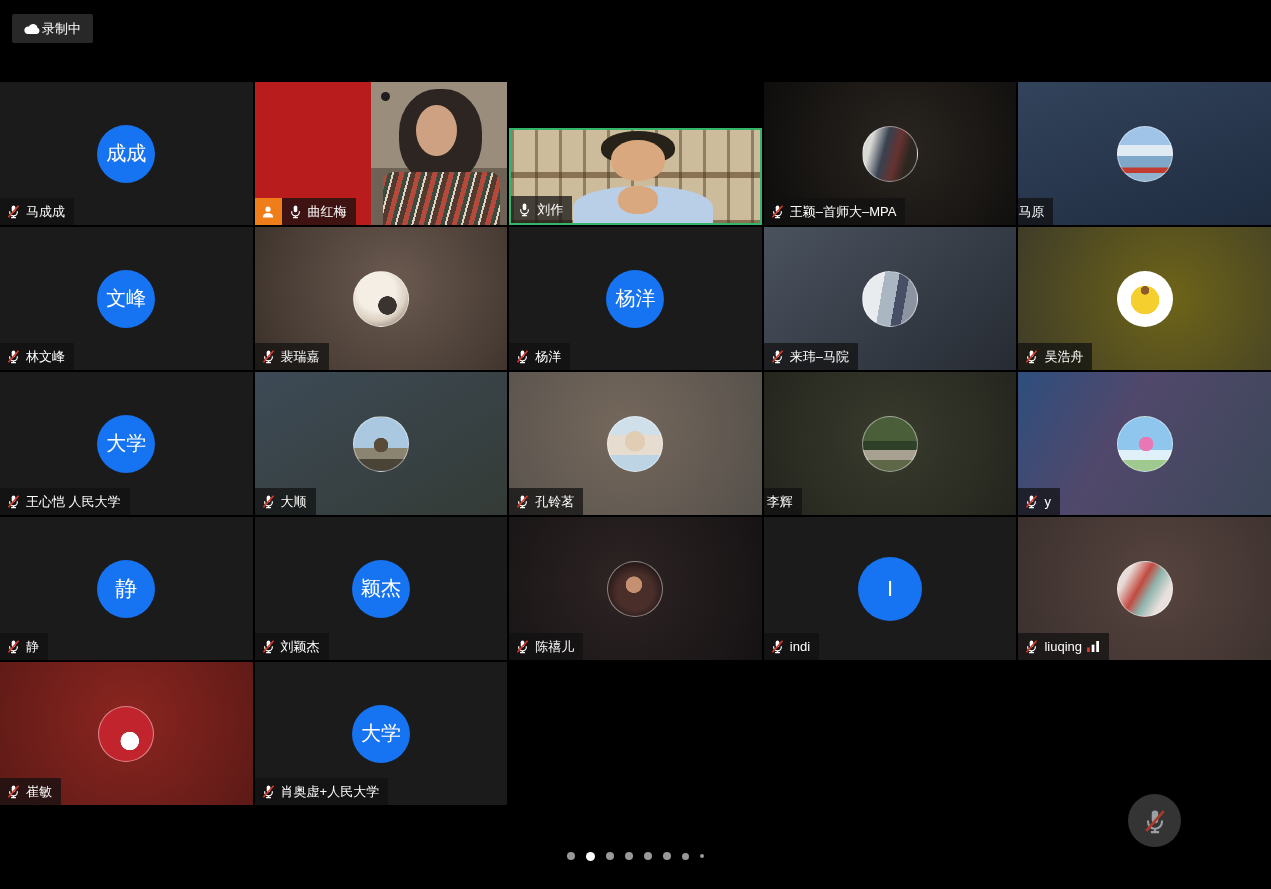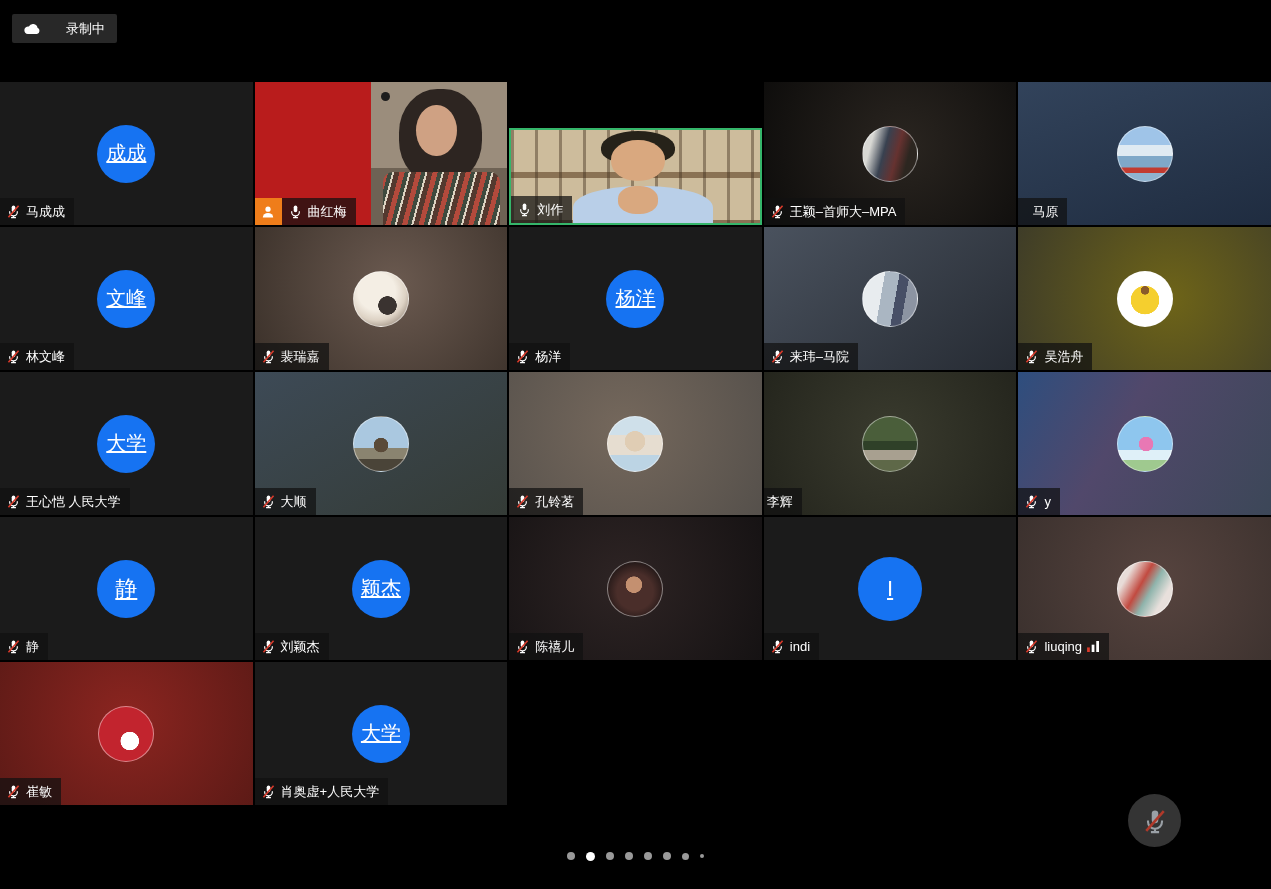--- a/index.html
+++ b/index.html
@@ -3,33 +3,33 @@
 <meta charset="utf-8">
 <style>
   * { margin:0; padding:0; box-sizing:border-box; }
   html,body { width:1271px; height:889px; background:#000; overflow:hidden;
               font-family:"Liberation Sans","DejaVu Sans",sans-serif; }
   .stage { position:relative; width:1271px; height:889px; background:#000; }
 
   
   .rec-badge { position:absolute; left:12px; top:14px; height:29px;
     background:#282828; border-radius:2px; display:flex; align-items:center;
-    gap:24px; padding:0 12px 0 10px; color:#fff; font-size:13px; }
+    gap:0; padding:0 12px 0 10px; color:#fff; font-size:13px; }
   .rec-badge svg { width:20px; height:14px; }
 
   
   .grid { position:absolute; left:0; top:82px; width:1271px; height:723px;
     display:grid; grid-template-columns:repeat(5,1fr); grid-template-rows:repeat(5,1fr);
     gap:2px; background:#000; }
   .tile { position:relative; background:#1b1b1b; overflow:hidden; }
   .tile.active { border:2px solid #35b56a;margin-top:46px; }
 
   .avatar { position:absolute; left:50%; top:50%; transform:translate(-50%,-50%); border-radius:50%; }
   .avatar.initials { width:58px; height:58px; background:#1673f2; color:#fff;
-    display:flex; align-items:center; justify-content:center; font-size:20px;text-decoration:underline; }
+    display:flex; align-items:center; justify-content:center; font-size:20px; }
   .avatar.one-char { font-size:22px; }
   .avatar.photo { width:56px; height:56px; border:1px solid rgba(255,255,255,.45); }
 
   .bottom-row { position:absolute; left:0; bottom:0; display:flex; z-index:4; }
   .host-badge { width:27px; height:27px; background:#ef7d1a;
     display:flex; align-items:center; justify-content:center; }
   .host-badge svg { width:16px; height:16px; }
   .name-tag { display:flex; align-items:center; gap:5px; height:27px;
     background:rgba(16,16,16,.72); padding:0 9px 0 6px; font-size:13px;
     color:#fff; white-space:nowrap; }
@@ -140,21 +140,21 @@
               <path d="M2.6 14.2 13.4 1.8" stroke="#d93a2b" stroke-width="1.7"></path>
             </svg>
         <span>王颖–首师大–MPA</span>
       </div>
         </div>
     </div>
 
     <div class="tile" style="background:linear-gradient(160deg,#32435b,#1f2c40)">
       <div class="avatar photo" style="background:linear-gradient(180deg,#9fc4e8 0 34%,#dfeaf2 34% 54%,#7fa8c8 54% 74%,#c23b30 76% 86%,#8fb3d0 86%)"></div>
       <div class="bottom-row">
-          <div class="name-tag" style="padding-left:14px">
+          <div class="name-tag" style="padding-left:0">
         <span>马原</span>
       </div>
         </div>
     </div>
 
     <div class="tile">
       <div class="avatar initials">
           <span>文峰</span>
         </div>
       <div class="bottom-row">

